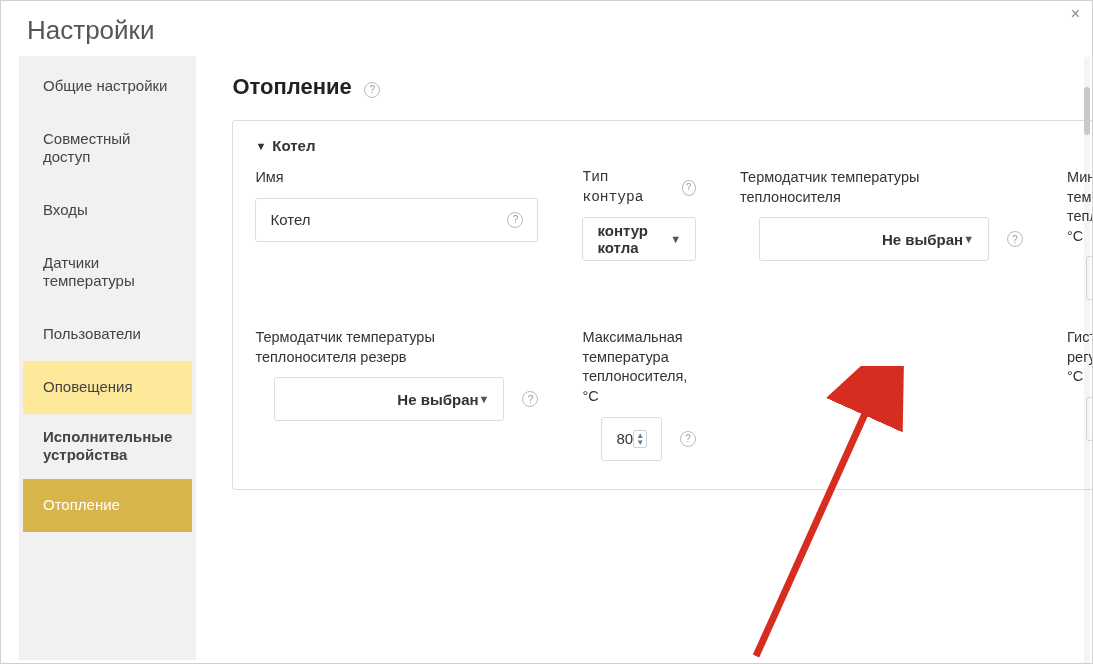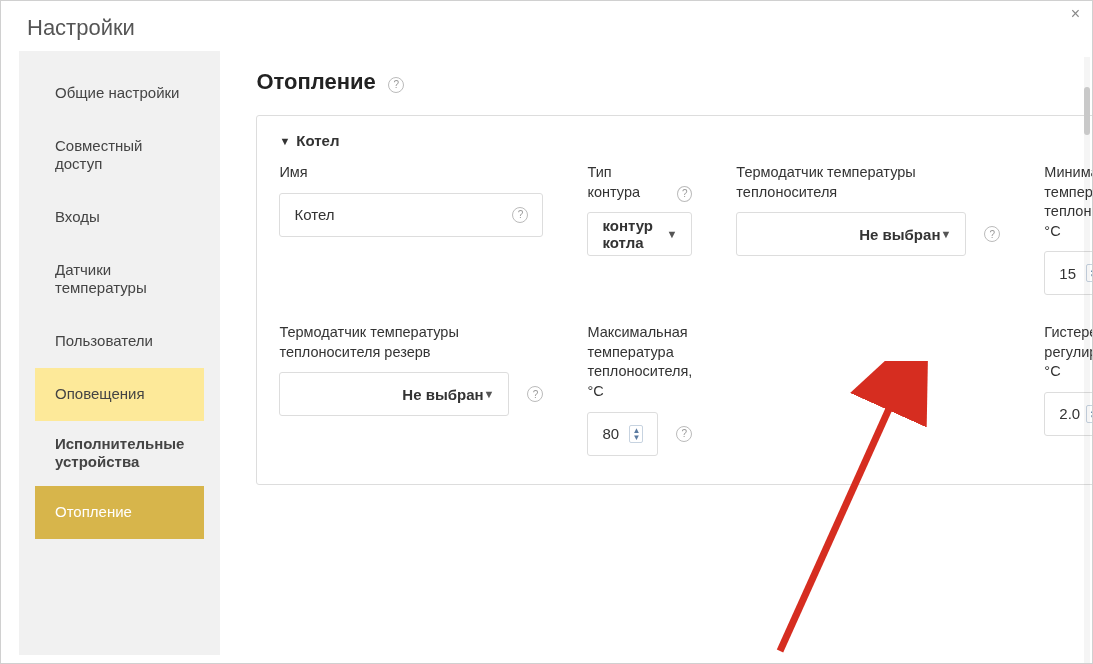--- a/index.html
+++ b/index.html
@@ -25,32 +25,32 @@
     color: #888;
     cursor: pointer;
     font-family: sans-serif;
   }
   .header {
     padding: 14px 26px 0 26px;
   }
   .header h1 {
     margin: 0;
     font-weight: 400;
-    font-size: 22px;
+    font-size: 26px;
     color: #555;
   }
   .body {
     display: flex;
     height: calc(100% - 48px);
     padding: 10px 10px 0 18px;
   }
   .sidebar {
     width: 290px;
     background: #f1f1f1;
-    padding: 16px;
+    padding: 4px;
   }
   .sidebar-item {
     padding: 17px 20px;
     font-size: 15px;
     color: #444;
     cursor: pointer;
     border-bottom: 1px solid rgba(0,0,0,0);
     line-height: 1.2;
   }
   .sidebar-item.highlight { background: #fde999; }
@@ -102,36 +102,36 @@
     grid-template-columns: 1fr 1fr 1fr 1fr;
     column-gap: 44px;
     row-gap: 28px;
   }
   .field-label {
     font-size: 14.5px;
     color: #333;
     margin-bottom: 10px;
     line-height: 1.35;
   }
-  .field-label-row { display:flex; align-items:flex-end; gap:6px; }
+  .field-label-row { display:flex; align-items:center; gap:6px;font-family:Liberation Mono, monospace; }
   .control {
     border: 1px solid #ddd;
     border-radius: 3px;
     height: 44px;
     display: flex;
     align-items: center;
     padding: 0 14px;
     font-size: 15px;
     color: #333;
     background: #fff;
     position: relative;
   }
   .control.select { justify-content: flex-end; cursor:pointer;font-weight:bold; }
   .control .chev { font-size: 11px; color:#555; }
-  .control-row { display:flex; align-items:center; gap:10px; }
+  .control-row { display:flex; align-items:center; gap:10px;margin-left:19px; }
   .control-row .control { flex:1; }
   .control-small { width: 280px; }
   .spinner {
     display:flex; flex-direction:column; font-size:8px; color:#5a7aa0;
     margin-left:auto; cursor:pointer; line-height:7px;
     border:1px solid #c7d3e0; border-radius:2px; padding:1px 2px;
   }
   .right-scroll {
     position:absolute; right:2px; top:56px; bottom:0; width:6px;
     background: rgba(0,0,0,0.04);

